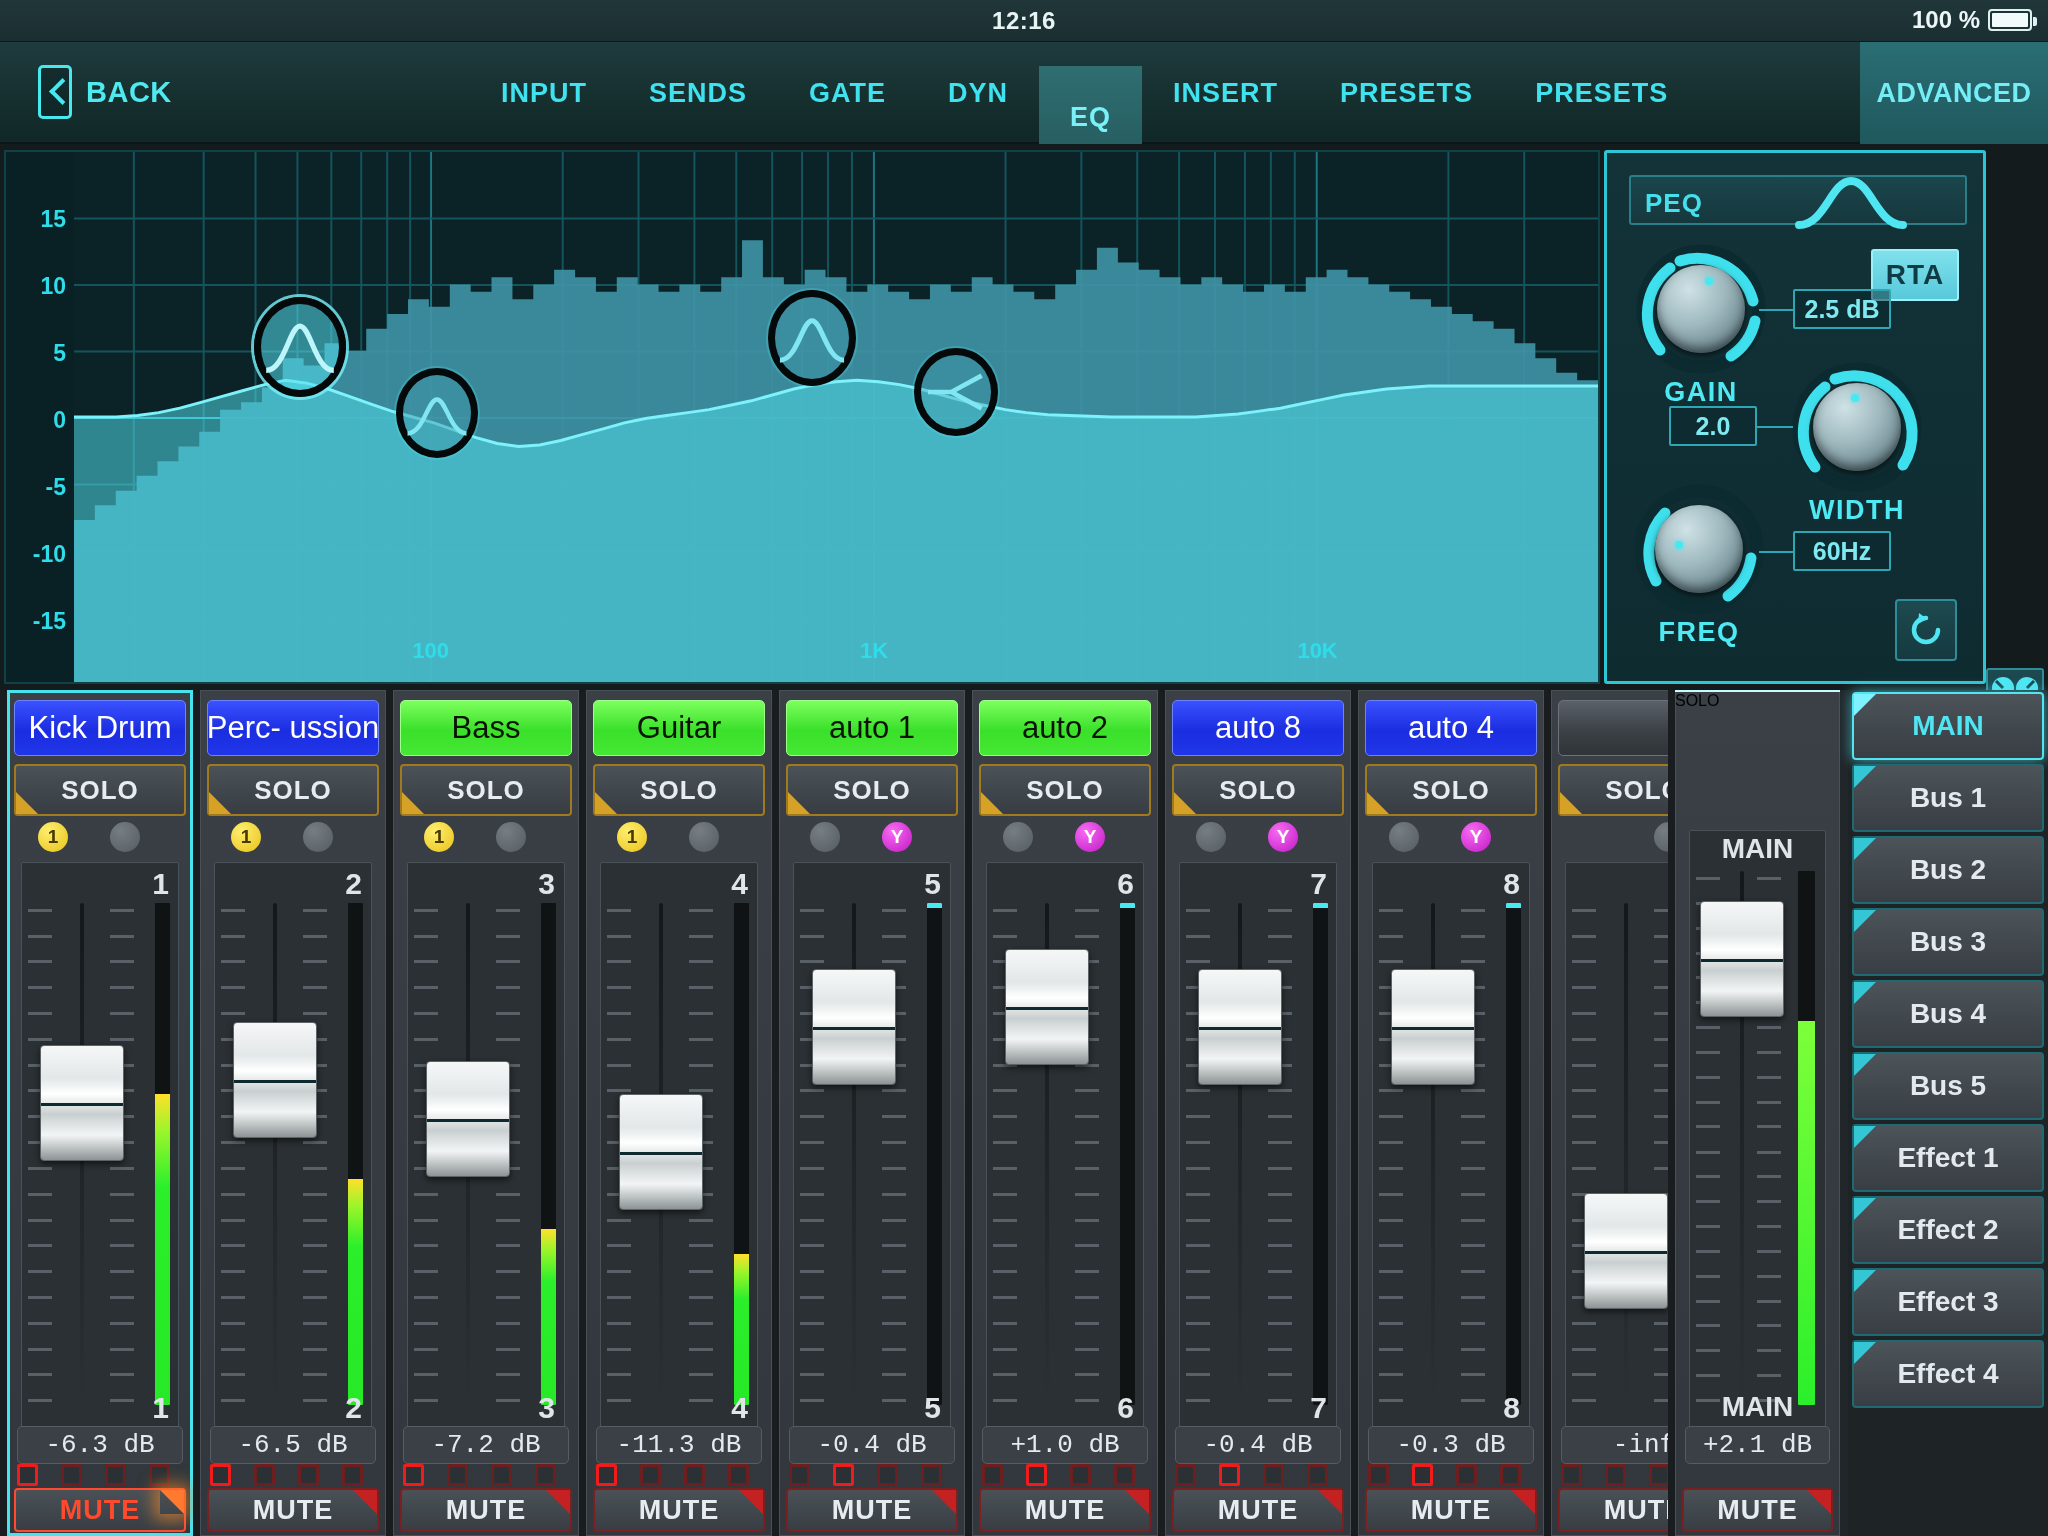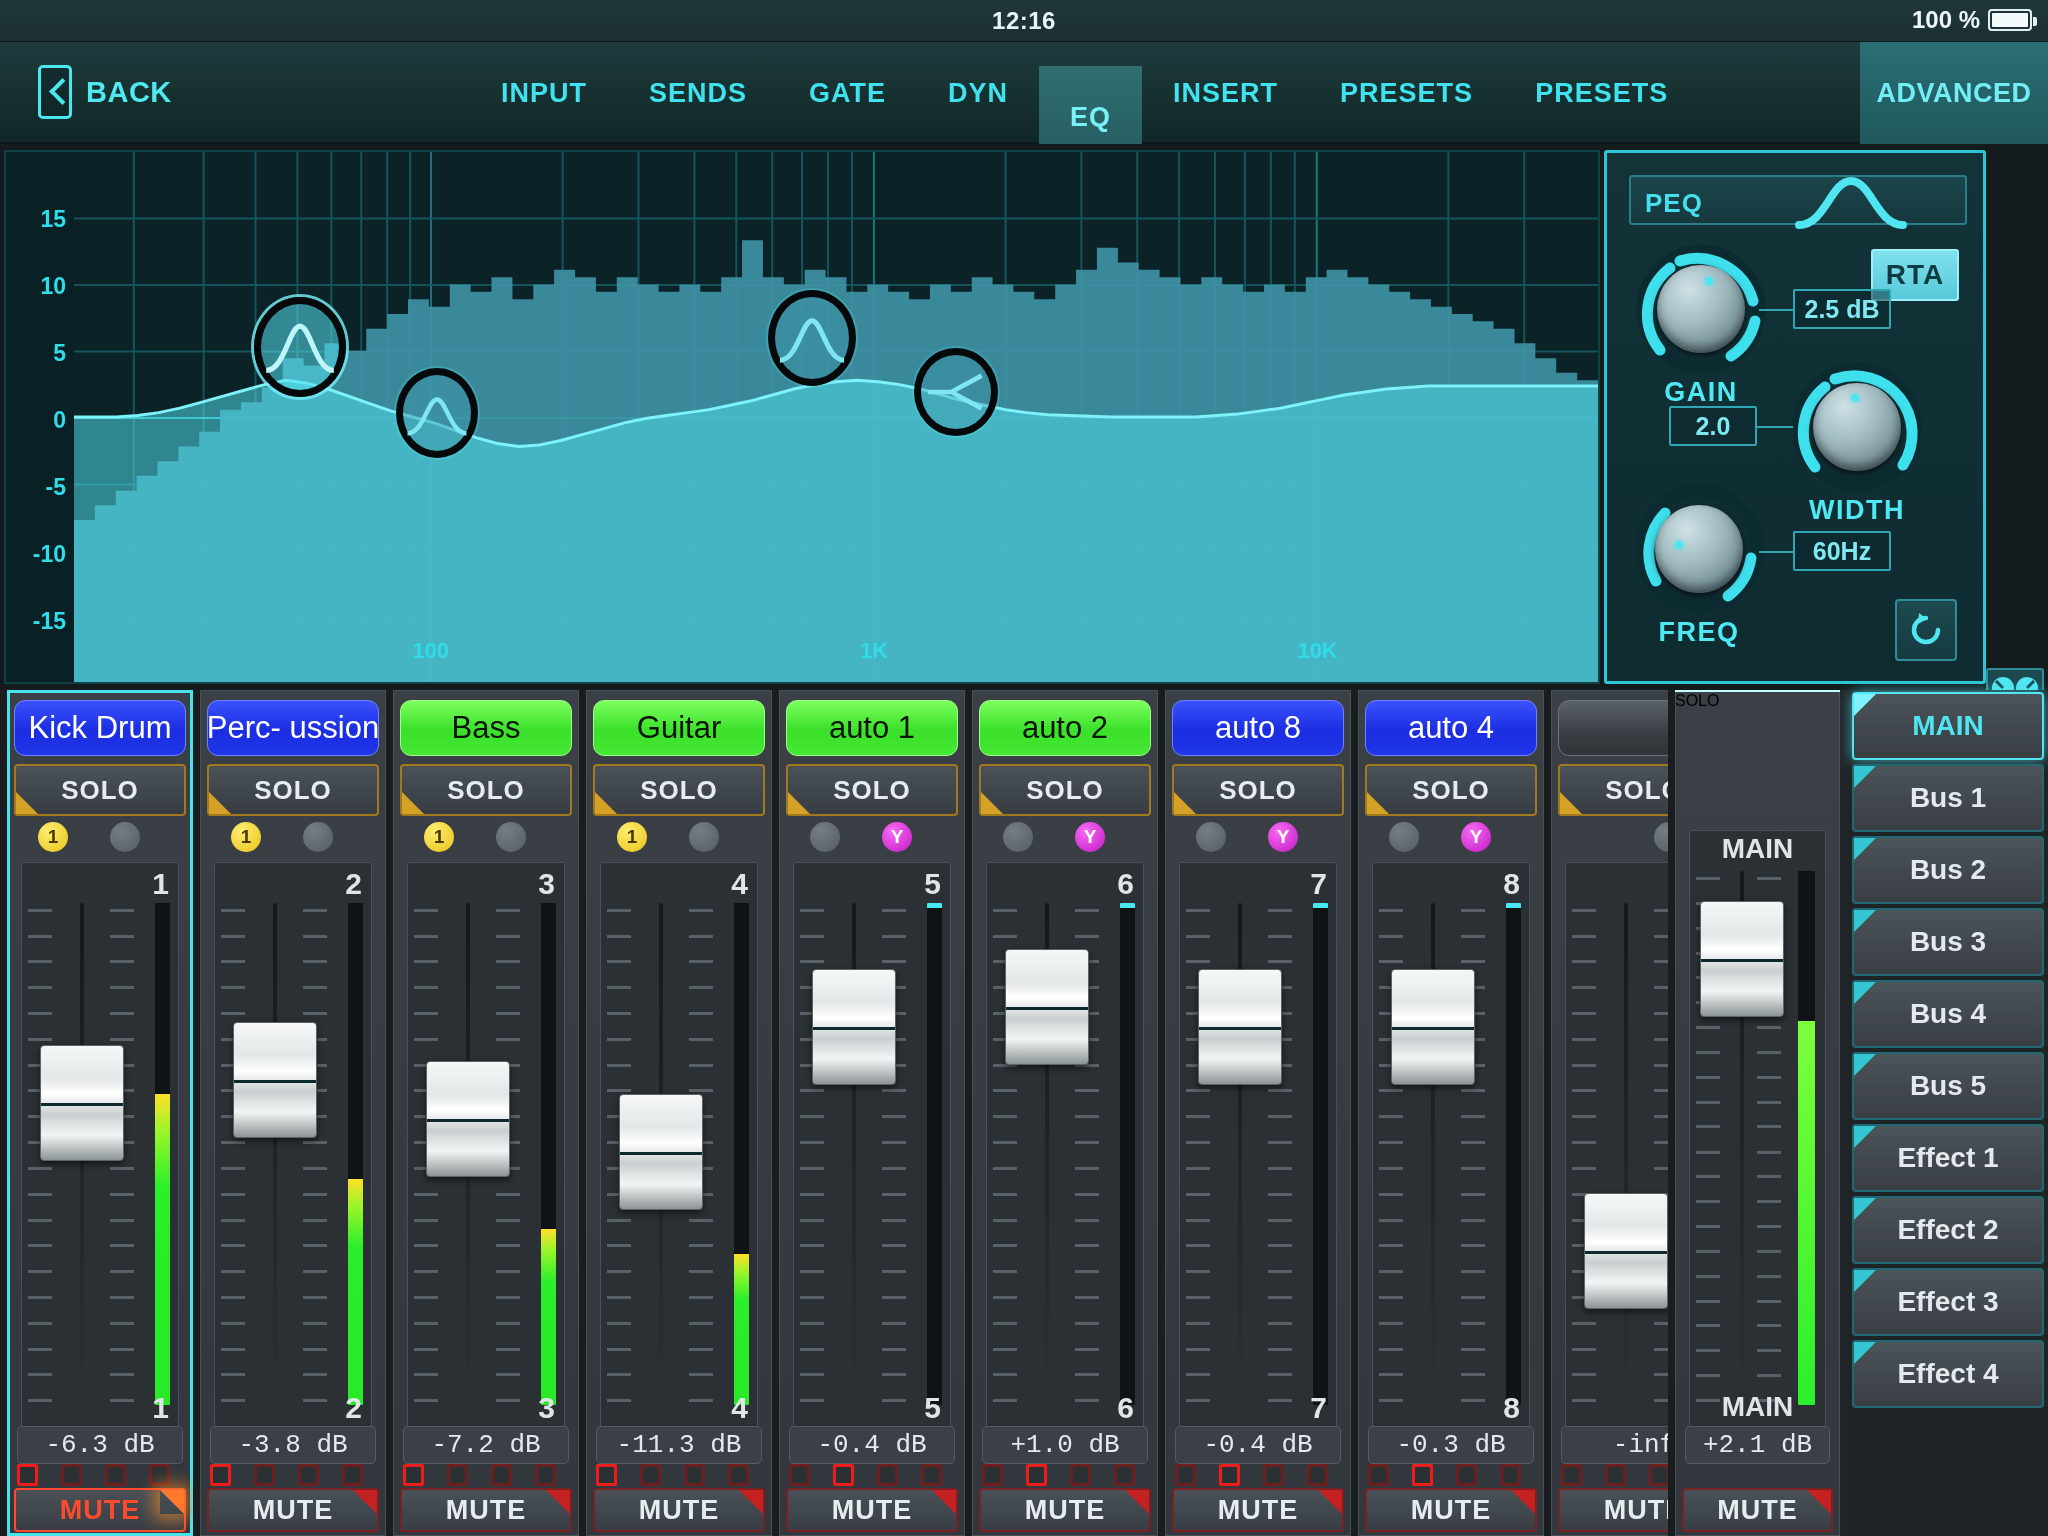--- a/index.html
+++ b/index.html
@@ -154,21 +154,21 @@
   .strips{ position:absolute; left:0; top:0; height:846px; display:flex; }
   .strip{
     width:193px; height:846px; position:relative;
     background:linear-gradient(180deg,#3a4046 0%,#31373c 100%);
     border-left:7px solid #191d20; border-right:0;
     box-shadow:inset 0 0 0 1px #4a5156;
   }
   .strip.sel{ box-shadow:inset 0 0 0 3px #48e4ee; }
   .strip .namebtn{
     position:absolute; left:7px; right:7px; top:10px; height:56px;
-    border-radius:11px; display:flex; align-items:center; justify-content:center;
+    border-radius:5px; display:flex; align-items:center; justify-content:center;
     font-size:31px; cursor:pointer; overflow:hidden; white-space:nowrap;
   }
   .nm-blue{ background:linear-gradient(180deg,#3a52ff 0%,#1b2de0 55%,#2036e8 100%); color:#fff; border:1px solid #6d82ff;}
   .nm-green{ background:linear-gradient(180deg,#7dff5e 0%,#3ae02a 55%,#46e834 100%); color:#0b1405; border:1px solid #9cff87;}
   .nm-cyan{ background:linear-gradient(180deg,#9df6ff 0%,#55e3ef 55%,#63e8f2 100%); color:#09383d; border:1px solid #c6fbff;}
   .nm-grey{ background:linear-gradient(180deg,#5b6168 0%,#3b4146 55%,#2f3438 100%); color:#cfd5da; border:1px solid #6b7279;}
 
   .strip .solo{
     position:absolute; left:7px; right:7px; top:74px; height:52px;
     background:linear-gradient(180deg,#4a5157 0%,#373d42 100%);
@@ -589,21 +589,21 @@
               <i style="top:94.7%"></i>
               <i style="top:100.0%"></i>
             </div>
             <div class="frail"></div>
             <div class="fcap" style="top:158.8px"></div>
             <div class="meter">
               <div class="fill" style="height:45%; background:linear-gradient(180deg,#ffe02a 0%,#9bf52a 12%,#2bef2b 30%,#27e927 100%);"></div>
             </div>
             <span class="chnum bot">2</span>
           </div>
-          <div class="dbbox">-3.8 dB</div>
+          <div class="dbbox">-6.5 dB</div>
           <div class="pinrow">
             <span class="pin on" style="left:0px"></span>
             <span class="pin" style="left:44px"></span>
             <span class="pin" style="left:88px"></span>
             <span class="pin" style="left:132px"></span>
           </div>
           <div class="mute">MUTE</div>
         </div>
         <div class="strip">
           <div class="namebtn nm-green">Bass</div>

